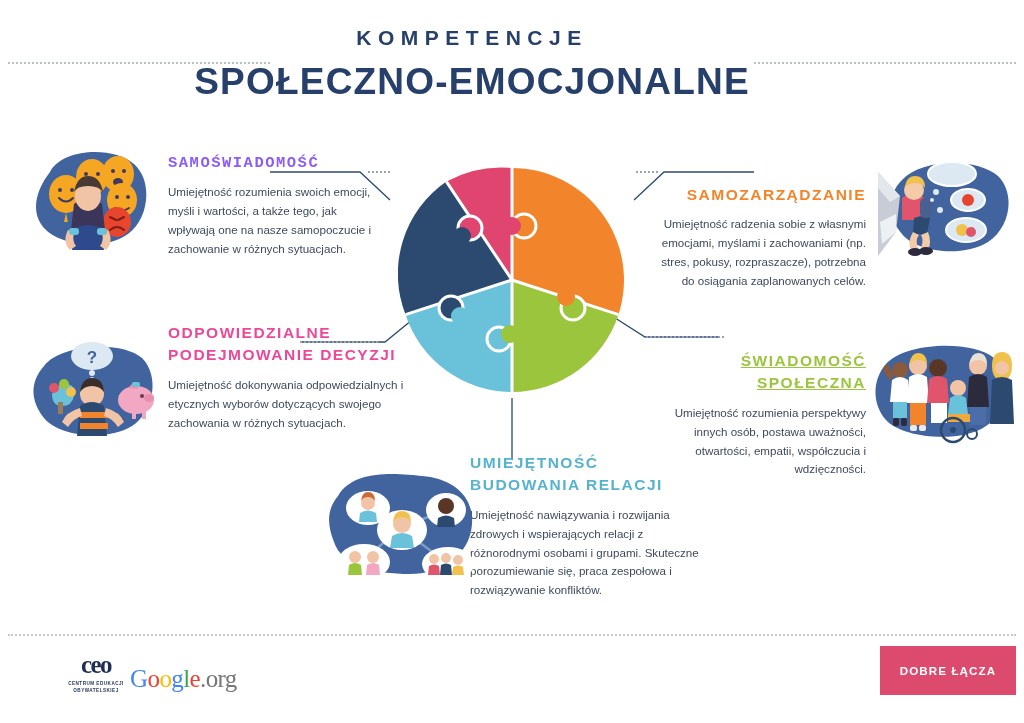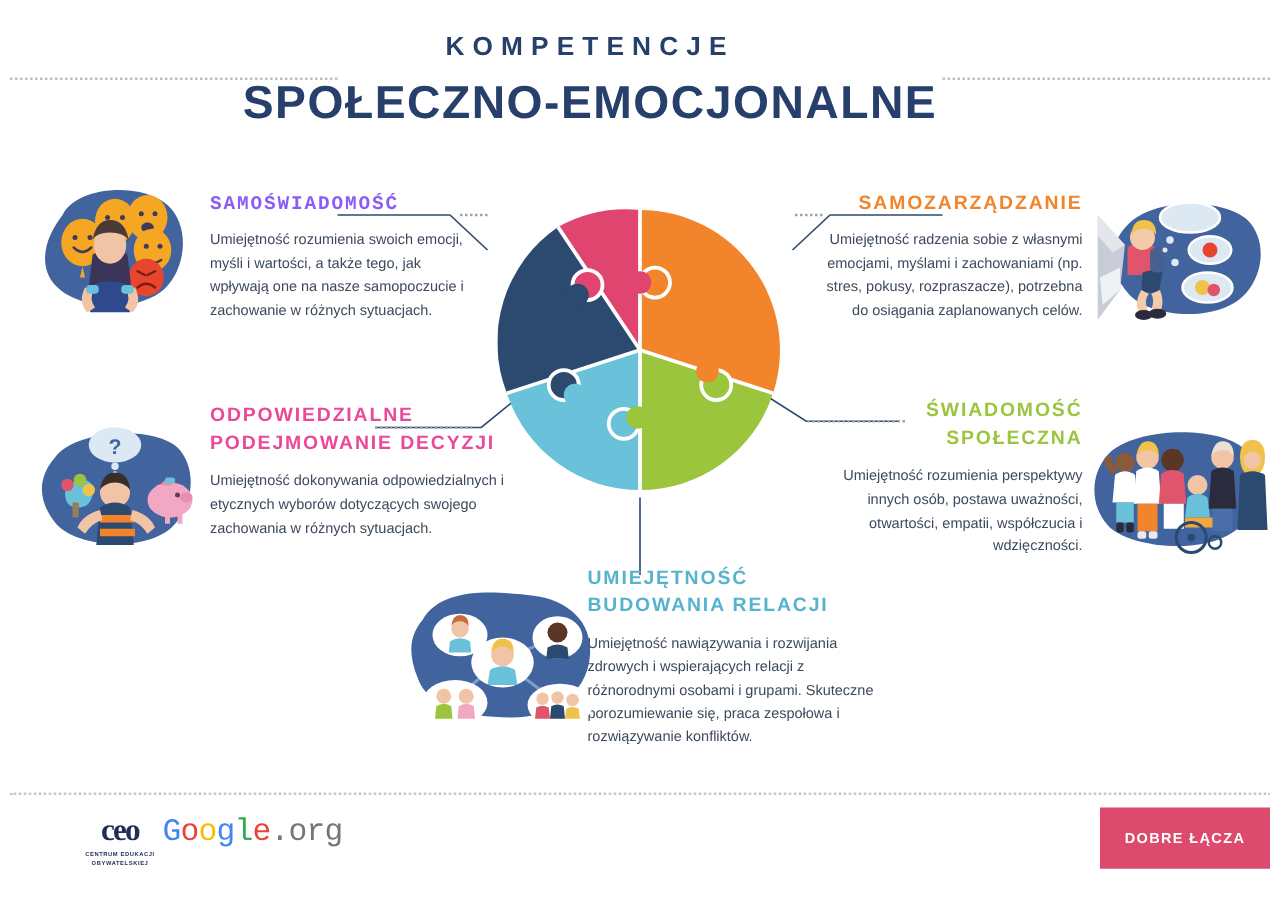--- a/index.html
+++ b/index.html
@@ -39,33 +39,33 @@
   .block { position:absolute; }
   .block h3 {
     font-size:15.5px; font-weight:bold; letter-spacing:1.5px;
     line-height:1.45; text-transform:uppercase;
   }
   .block p {
     font-size:11.6px; color:#3d4a5c; line-height:1.62;
     margin-top:9px; font-family:"Liberation Serif", serif;
   }
   .block p { font-family:"Liberation Sans", sans-serif; }
-  .align-right { text-align:right; }
+  .align-right { text-align:right;margin-top:32px; }
   .align-left  { text-align:left; }
 
   #b-self-aware   { left:168px; top:152px; width:215px; }
   #b-self-manage  { left:648px; top:152px; width:218px; }
   #b-decisions    { left:168px; top:322px; width:250px; }
   #b-social-aware { left:648px; top:318px; width:218px; }
   #b-relations    { left:470px; top:452px; width:232px; }
 
   .c-pink  { color:#8b5cf6;font-family:Liberation Mono, monospace; }
   .c-orange{ color:#F2852C; }
   .c-navy  { color:#ec4899; }
-  .c-green { color:#9BC53D; }
+  .c-green { color:#9BC53D;text-decoration:underline; }
   .c-blue  { color:#55B3CE; }
 
   
   .illus { position:absolute; }
   .illus svg { display:block; }
   #i-emotions  { left:24px;  top:142px; }
   #i-climber   { left:878px; top:152px; }
   #i-decide    { left:24px;  top:332px; }
   #i-group     { left:868px; top:336px; }
   #i-network   { left:322px; top:462px; }
@@ -75,23 +75,23 @@
   #ceo-logo { position:absolute; left:48px; top:12px; width:96px; text-align:center; }
   #ceo-word {
     font-size:25px; font-weight:bold; color:#1F2E55; letter-spacing:-1.5px;
     line-height:1; font-family:Liberation Serif, serif;
   }
   #ceo-sub {
     font-size:4.6px; color:#1F2E55; letter-spacing:.5px; margin-top:4px;
     line-height:1.45; font-weight:bold;
   }
   #google-logo {
-    position:absolute; left:130px; top:13px;
+    position:absolute; left:130px; top:26px;
     font-size:25px; letter-spacing:-.6px; line-height:1;
-    font-family:Liberation Mono, monospace;
+    font-family:Liberation Serif, serif;
   }
   #google-logo span { font-weight:normal; }
   .g1{color:#4285F4;} .g2{color:#EA4335;} .g3{color:#FBBC05;}
   .g4{color:#4285F4;} .g5{color:#34A853;} .g6{color:#EA4335;}
   .gorg{color:#767676;}
   #badge {
     position:absolute; right:8px; top:6px; width:136px; height:49px;
     background:#DC4A6E; display:flex; align-items:center; justify-content:center;
   }
   #badge-label {

